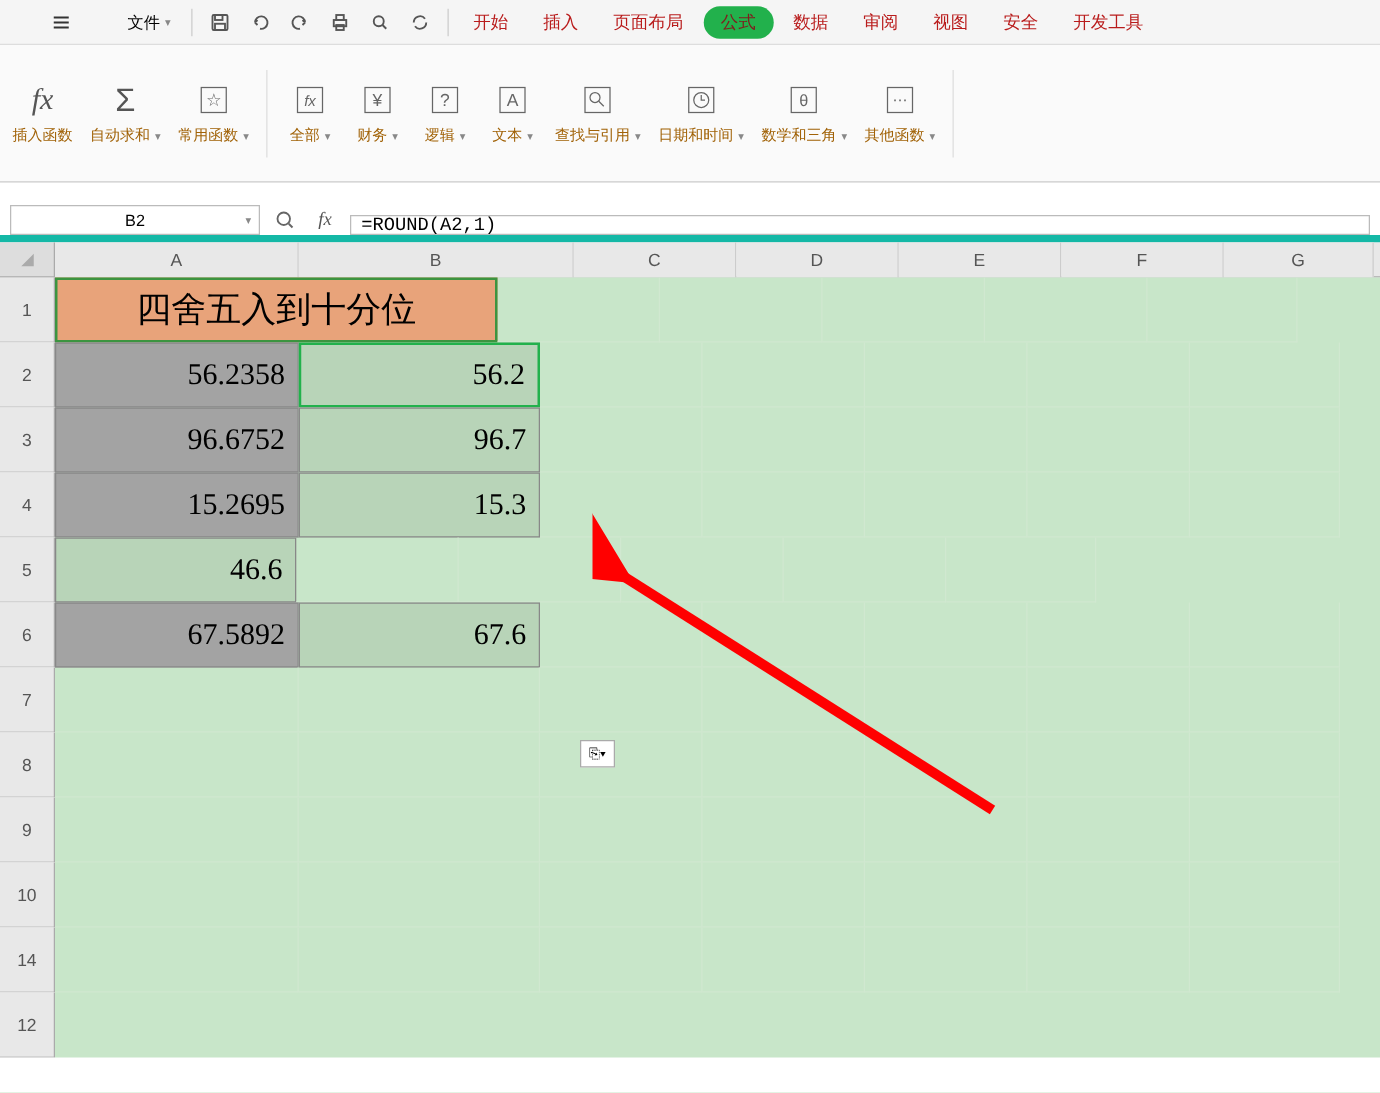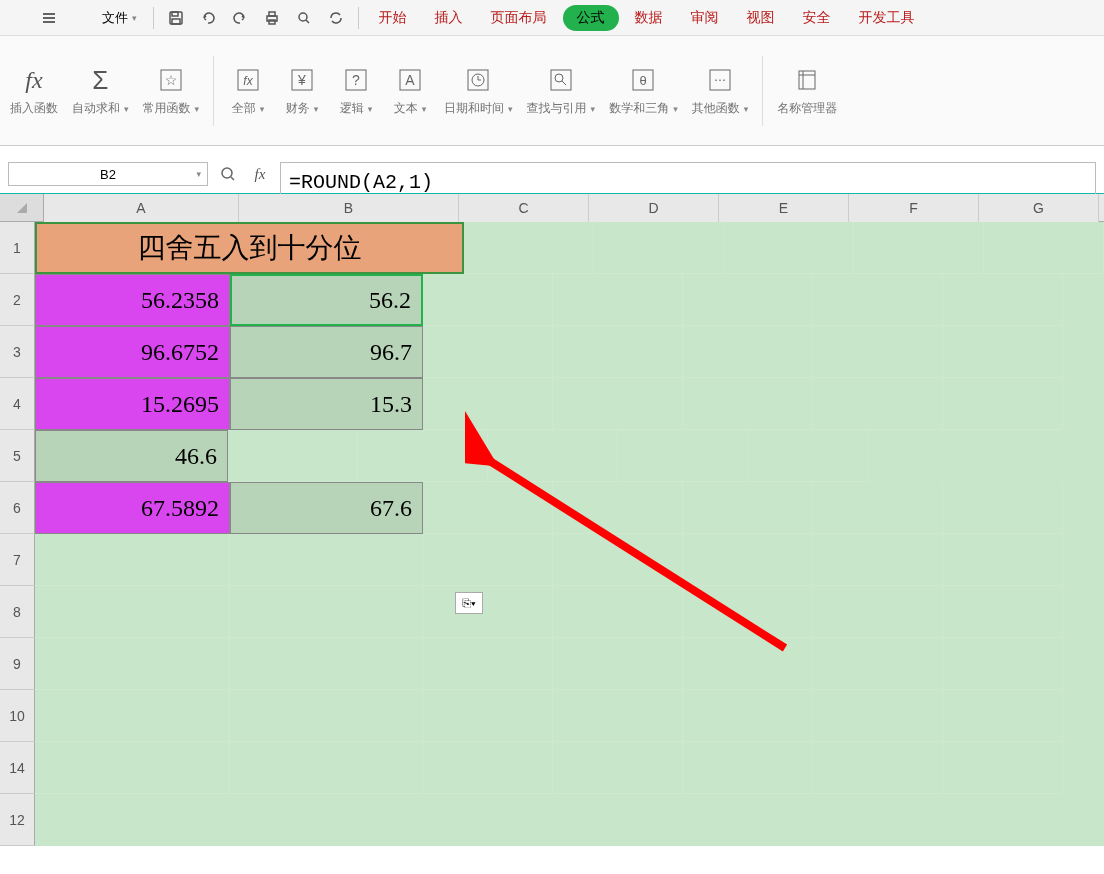--- a/index.html
+++ b/index.html
@@ -5,51 +5,51 @@
     * { margin: 0; padding: 0; box-sizing: border-box; }
     body { font-family: "Microsoft YaHei", Arial, sans-serif; font-size: 13px; background: #fff; overflow: hidden; width: 1104px; height: 874px; }
     
     .menubar { height: 36px; background: #f5f5f5; border-bottom: 1px solid #ddd; display: flex; align-items: center; padding: 0 8px; gap: 4px; }
     .menu-file { display: flex; align-items: center; gap: 4px; padding: 4px 8px; cursor: pointer; margin-left: 25px; }
     .menu-file svg { width: 16px; height: 16px; }
     .divider { width: 1px; height: 22px; background: #ccc; margin: 0 4px; }
     .quick-icon { width: 28px; height: 28px; display: flex; align-items: center; justify-content: center; cursor: pointer; border-radius: 3px; }
     .quick-icon svg { width: 16px; height: 16px; stroke: #555; fill: none; stroke-width: 1.5; }
     .tab-item { padding: 6px 12px; cursor: pointer; font-size: 14px; color: #b91c1c; }
-    .tab-item.active { background: #22b14c; color: #000000; border-radius: 14px; padding: 4px 14px; }
+    .tab-item.active { background: #22b14c; color: #7f1d1d; border-radius: 14px; padding: 4px 14px; }
     
     .ribbon { height: 110px; background: #fafafa; border-bottom: 1px solid #ccc; display: flex; align-items: center; padding: 8px 4px; gap: 2px; }
     .ribbon-btn { display: flex; flex-direction: column; align-items: center; justify-content: center; padding: 4px 6px; cursor: pointer; min-width: 52px; height: 80px; gap: 4px; }
     .ribbon-icon { width: 32px; height: 32px; display: flex; align-items: center; justify-content: center; }
     .ribbon-icon svg { width: 28px; height: 28px; }
-    .ribbon-label { font-size: 12px; color: #737373; text-align: center; display: flex; align-items: center; gap: 2px; }
+    .ribbon-label { font-size: 12px; color: #a16207; text-align: center; display: flex; align-items: center; gap: 2px; }
     .ribbon-divider { width: 1px; height: 70px; background: #ddd; margin: 0 6px; }
     .dropdown-arrow::after { content: "▾"; font-size: 9px; color: #888; margin-left: 2px; }
     
-    .formula-bar { height: 32px; display: flex; align-items: flex-start; padding: 0 8px; gap: 8px; border-bottom: 1px solid #14b8a6; margin-top: 16px; }
+    .formula-bar { height: 32px; display: flex; align-items: flex-end; padding: 0 8px; gap: 8px; border-bottom: 6px solid #14b8a6; margin-top: 16px; }
     .name-box { width: 200px; height: 24px; border: 1px solid #bbb; background: #fff; display: flex; align-items: center; justify-content: center; font-size: 13px; position: relative; }
     .name-box::after { content: "▾"; position: absolute; right: 6px; font-size: 9px; color: #888; }
     .fb-icon { width: 24px; height: 24px; display: flex; align-items: center; justify-content: center; cursor: pointer; }
     .fx-label { font-style: italic; font-family: serif; font-size: 15px; color: #555; }
-    .formula-input { flex: 1; height: 40px; border: 1px solid #bbb; padding: 0 8px; font-family: "Courier New", monospace; font-size: 20px; display: flex; align-items: center; }
+    .formula-input { flex: 1; height: 16px; border: 1px solid #bbb; padding: 0 8px; font-family: "Courier New", monospace; font-size: 15px; display: flex; align-items: center; }
     .col-headers { display: flex; height: 28px; background: #e8e8e8; border-bottom: 1px solid #aaa; }
     .corner { width: 44px; height: 28px; background: #ddd; border-right: 1px solid #aaa; border-bottom: 1px solid #aaa; display: flex; align-items: center; justify-content: center; }
     .col-h { display: flex; align-items: center; justify-content: center; border-right: 1px solid #ccc; background: #e8e8e8; font-size: 14px; color: #555; height: 28px; }
     .col-A { width: 195px; } .col-B { width: 220px; } .col-C { width: 130px; } .col-D { width: 130px; } .col-E { width: 130px; } .col-F { width: 130px; } .col-G { width: 120px; }
     
     .grid-body { display: flex; }
     .row-headers { display: flex; flex-direction: column; width: 44px; }
     .row-h { height: 52px; display: flex; align-items: center; justify-content: center; background: #e8e8e8; border-bottom: 1px solid #ccc; border-right: 1px solid #aaa; font-size: 14px; color: #555; }
     
     .cells { position: relative; background: #c8e6c9; flex: 1; }
     .cell-row { display: flex; height: 52px; }
     .cell { border-right: 1px solid #d0e8d0; border-bottom: 1px solid #d0e8d0; display: flex; align-items: center; justify-content: flex-end; padding: 0 10px; font-size: 24px; font-family: "SimSun", serif; }
     
     .header-cell { background: #e8a37a !important; font-size: 28px; justify-content: center !important; border: 2px solid #3c9440 !important; }
-    .data-a { background: #d946ef; border: 1px solid #888 !important; }
+    .data-a { background: #a3a3a3; border: 1px solid #888 !important; }
     .data-b { background: #b8d4b8; border: 1px solid #888 !important; }
     .sel-border { border: 2px solid #22b14c !important; }
     
     .one-col { width: 195px; } .two-col { width: 193px; }
     
     .arrow-annotation { position: absolute; left: 430px; top: 176px; pointer-events: none; }
     
     .paste-options { position: absolute; width: 28px; height: 22px; background: #fff; border: 1px solid #aaa; display: flex; align-items: center; justify-content: center; font-size: 11px; cursor: pointer; }
   </style>
 </head>
@@ -169,64 +169,55 @@
           <rect x="4" y="4" width="20" height="20" fill="none" stroke="#666"></rect>
           <text x="14" y="19" font-size="14" text-anchor="middle" fill="#666">A</text>
         </svg>
       </div>
     <div class="ribbon-label dropdown-arrow">文本</div>
   </div>
   <div class="ribbon-btn">
     <div class="ribbon-icon">
         <svg viewBox="0 0 28 28">
           <rect x="4" y="4" width="20" height="20" fill="none" stroke="#666"></rect>
+          <circle cx="12" cy="12" r="4" fill="none" stroke="#666"></circle>
+          <path d="M15 15l4 4" stroke="#666"></path>
+        </svg>
+      </div>
+    <div class="ribbon-label dropdown-arrow">查找与引用</div>
+  </div>
+  <div class="ribbon-btn">
+    <div class="ribbon-icon">
+        <svg viewBox="0 0 28 28">
+          <rect x="4" y="4" width="20" height="20" fill="none" stroke="#666"></rect>
           <circle cx="14" cy="14" r="6" fill="none" stroke="#666"></circle>
           <path d="M14 10v4h3" stroke="#666" fill="none"></path>
         </svg>
       </div>
     <div class="ribbon-label dropdown-arrow">日期和时间</div>
   </div>
   <div class="ribbon-btn">
     <div class="ribbon-icon">
         <svg viewBox="0 0 28 28">
           <rect x="4" y="4" width="20" height="20" fill="none" stroke="#666"></rect>
-          <circle cx="12" cy="12" r="4" fill="none" stroke="#666"></circle>
-          <path d="M15 15l4 4" stroke="#666"></path>
-        </svg>
-      </div>
-    <div class="ribbon-label dropdown-arrow">查找与引用</div>
-  </div>
-  <div class="ribbon-btn">
-    <div class="ribbon-icon">
-        <svg viewBox="0 0 28 28">
-          <rect x="4" y="4" width="20" height="20" fill="none" stroke="#666"></rect>
           <text x="14" y="19" font-size="13" text-anchor="middle" fill="#666">θ</text>
         </svg>
       </div>
     <div class="ribbon-label dropdown-arrow">数学和三角</div>
   </div>
   <div class="ribbon-btn">
     <div class="ribbon-icon">
         <svg viewBox="0 0 28 28">
           <rect x="4" y="4" width="20" height="20" fill="none" stroke="#666"></rect>
           <text x="14" y="18" font-size="12" text-anchor="middle" fill="#666">⋯</text>
         </svg>
       </div>
     <div class="ribbon-label dropdown-arrow">其他函数</div>
   </div>
   <div class="ribbon-divider"></div>
-  <div class="ribbon-btn">
-    <div class="ribbon-icon">
-        <svg viewBox="0 0 28 28">
-          <rect x="6" y="5" width="16" height="18" fill="none" stroke="#666"></rect>
-          <path d="M6 9h16M10 5v18" stroke="#666"></path>
-        </svg>
-      </div>
-    <div class="ribbon-label">名称管理器</div>
-  </div>
 </div>
 
 <div class="formula-bar">
   <div class="name-box">
       <span>B2</span>
     </div>
   <div class="fb-icon">
       <svg width="18" height="18" viewBox="0 0 18 18">
         <circle cx="8" cy="8" r="5" fill="none" stroke="#666" stroke-width="1.5"></circle>
         <path d="M12 12l3 3" stroke="#666" stroke-width="1.5"></path>
@@ -265,21 +256,21 @@
       <div class="row-h">6</div>
       <div class="row-h">7</div>
       <div class="row-h">8</div>
       <div class="row-h">9</div>
       <div class="row-h">10</div>
       <div class="row-h">14</div>
       <div class="row-h">12</div>
     </div>
     <div class="cells">
       <div class="cell-row">
-        <div class="cell header-cell" style="width:429px">四舍五入到十分位</div>
+        <div class="cell header-cell" style="width:354px">四舍五入到十分位</div>
         <div class="cell col-C"></div>
           <div class="cell col-D"></div>
           <div class="cell col-E"></div>
           <div class="cell col-F"></div>
           <div class="cell col-G"></div>
       </div>
       <div class="cell-row">
         <div class="cell one-col data-a">56.2358</div>
         <div class="cell two-col data-b sel-border">56.2</div>
         <div class="cell col-C"></div>

